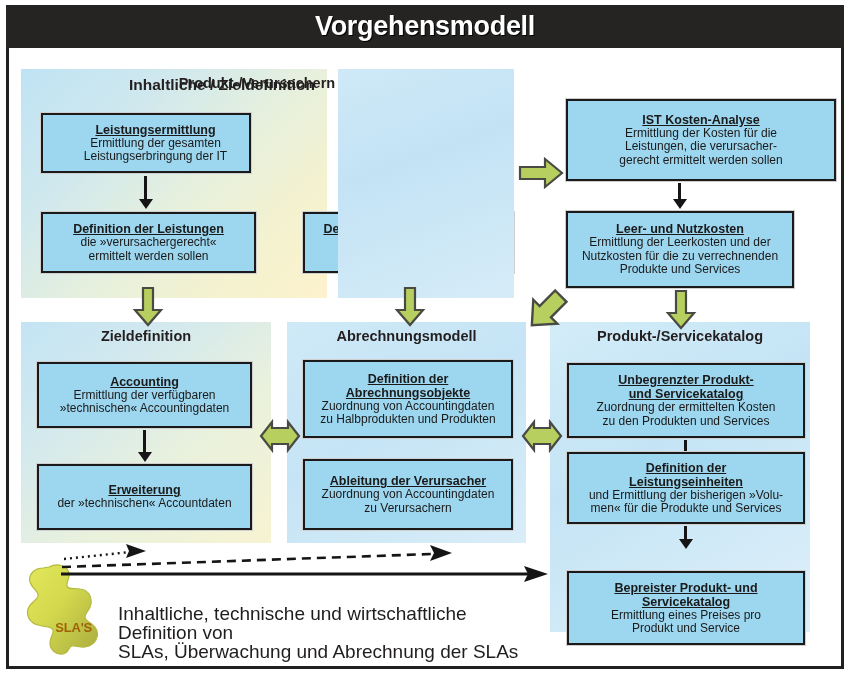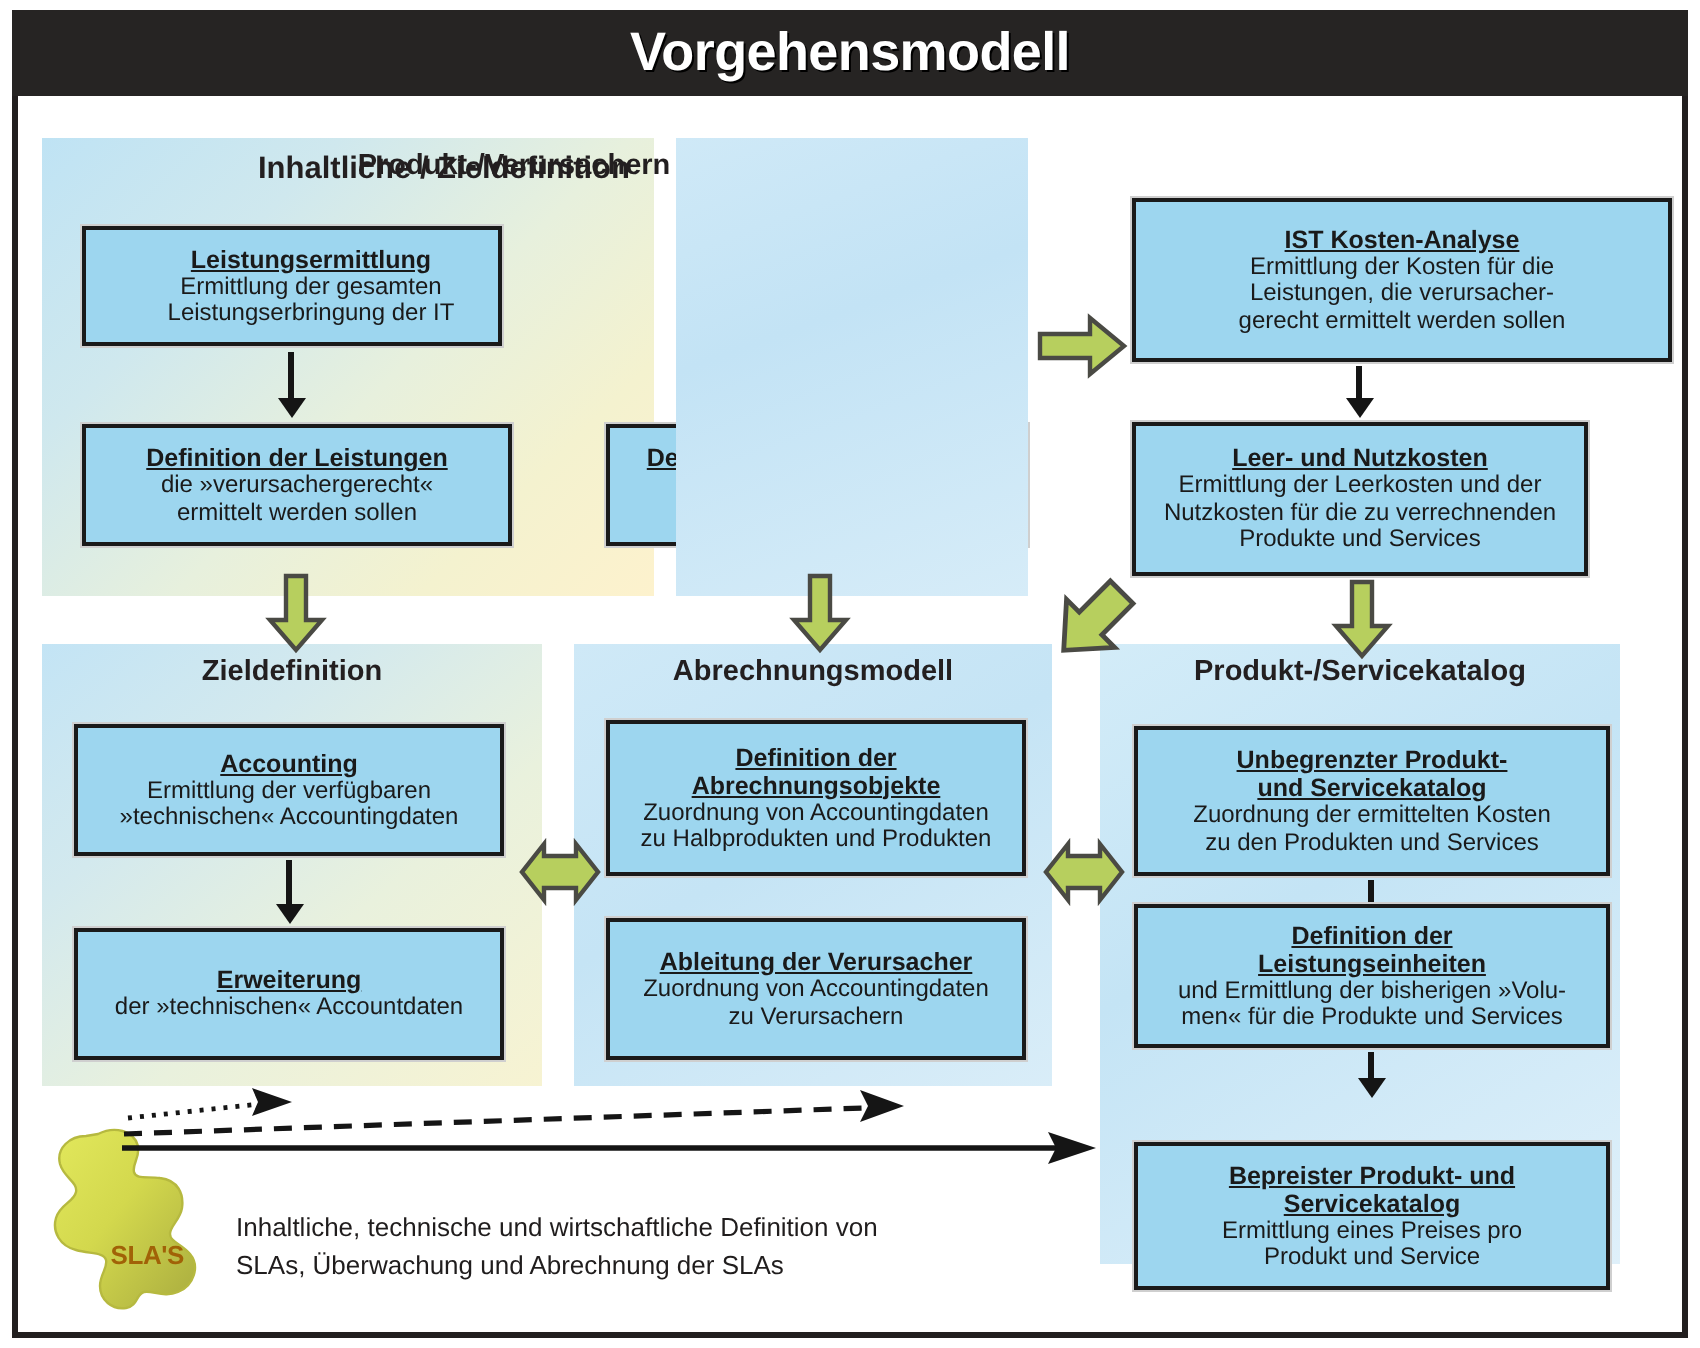--- a/index.html
+++ b/index.html
@@ -67,21 +67,21 @@
 
   
   .garrow{position:absolute;}
   .garrow svg{display:block;overflow:visible;}
 
   
   #sla-piece{position:absolute;left:19px;top:563px;width:86px;height:92px;}
   #sla-label{position:absolute;left:36px;top:620px;width:56px;text-align:right;
      font-size:13px;font-weight:bold;color:#a16207;font-family:"Liberation Sans",sans-serif;
      letter-spacing:-0.2px;}
-  #sla-caption{position:absolute;left:118px;top:604px;width:420px;font-size:13px;line-height:19px;color:#201d1d;}
+  #sla-caption{position:absolute;left:118px;top:604px;width:420px;font-size:19px;line-height:19px;color:#201d1d;}
 
   
   #sla-arrows{position:absolute;left:0;top:530px;width:850px;height:70px;}
 </style>
 </head>
 <body>
 
 <div id="root">
 
   <div class="outer-frame"></div>

